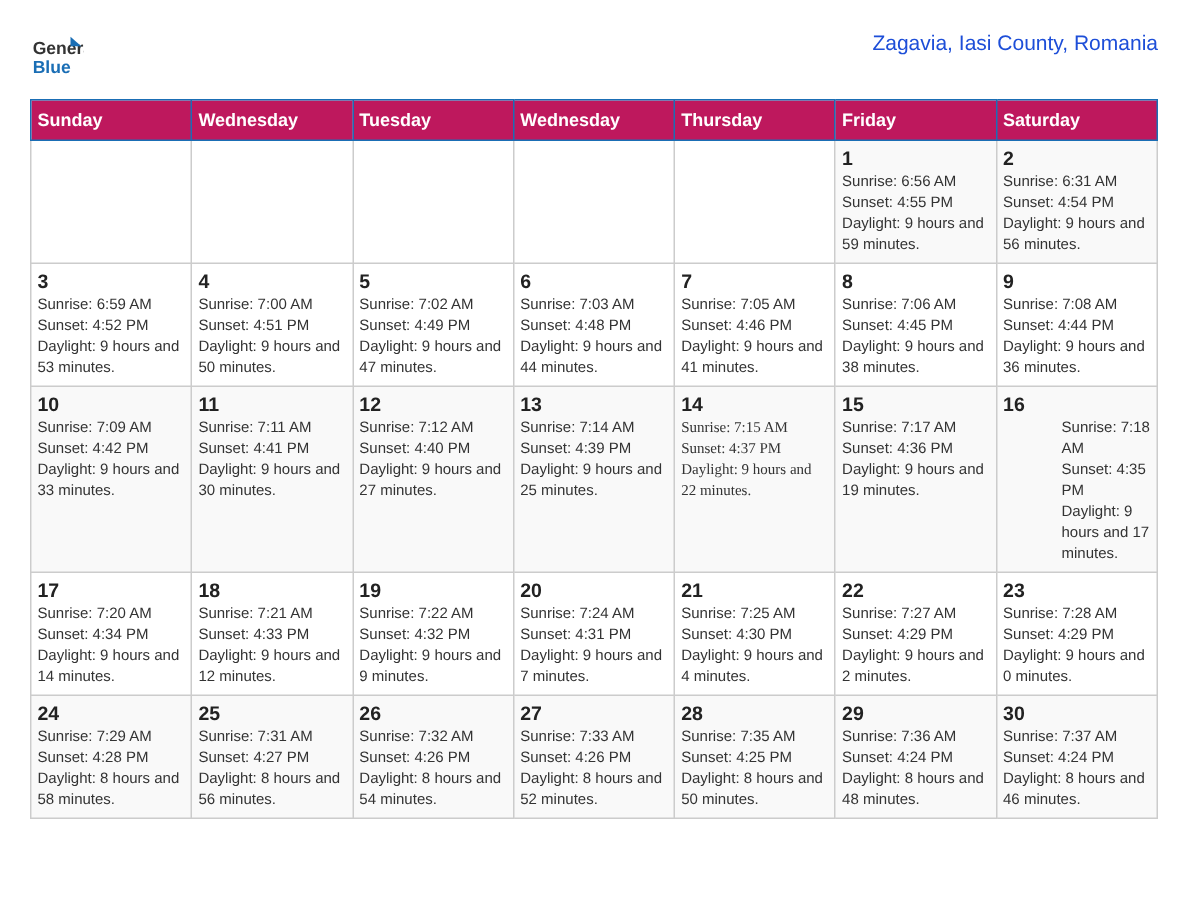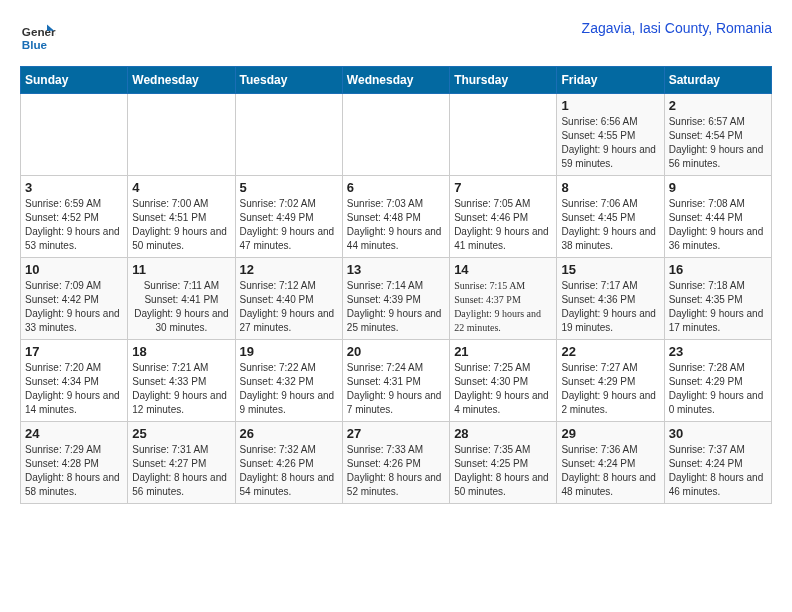--- a/index.html
+++ b/index.html
@@ -36,21 +36,21 @@
     .subtitle {
       font-size: 14px;
       color: #1d4ed8;
     }
     table {
       width: 100%;
       border-collapse: collapse;
       font-size: 11px;
     }
     thead tr {
-      background-color: #0369a1;
+      background-color: #be185d;
       color: white;
     }
     thead th {
       padding: 6px 4px;
       text-align: left;
       font-size: 12px;
       font-weight: bold;
       border: 1px solid #1a6eb5;
     }
     tbody td {
@@ -115,21 +115,21 @@
         <td class="empty-cell"></td>
         <td class="empty-cell"></td>
         <td>
           <div class="day-num">1</div>
           <div class="day-detail" style="white-space: pre-line;">Sunrise: 6:56 AM
 Sunset: 4:55 PM
 Daylight: 9 hours and 59 minutes.</div>
         </td>
         <td>
           <div class="day-num">2</div>
-          <div class="day-detail" style="white-space: pre-line;">Sunrise: 6:57 AM
+          <div class="day-detail" style="white-space: pre-line;">Sunrise: 6:31 AM
 Sunset: 4:54 PM
 Daylight: 9 hours and 56 minutes.</div>
         </td>
       </tr>
       <tr>
         <td>
           <div class="day-num">3</div>
           <div class="day-detail" style="white-space: pre-line;">Sunrise: 6:59 AM
 Sunset: 4:52 PM
 Daylight: 9 hours and 53 minutes.</div>
@@ -173,21 +173,21 @@
       </tr>
       <tr>
         <td>
           <div class="day-num">10</div>
           <div class="day-detail" style="white-space: pre-line;">Sunrise: 7:09 AM
 Sunset: 4:42 PM
 Daylight: 9 hours and 33 minutes.</div>
         </td>
         <td>
           <div class="day-num">11</div>
-          <div class="day-detail" style="white-space: pre-line; text-align: center;">Sunrise: 7:11 AM
+          <div class="day-detail" style="white-space: pre-line;">Sunrise: 7:11 AM
 Sunset: 4:41 PM
 Daylight: 9 hours and 30 minutes.</div>
         </td>
         <td>
           <div class="day-num">12</div>
           <div class="day-detail" style="white-space: pre-line;">Sunrise: 7:12 AM
 Sunset: 4:40 PM
 Daylight: 9 hours and 27 minutes.</div>
         </td>
         <td>
@@ -203,21 +203,21 @@
 Daylight: 9 hours and 22 minutes.</div>
         </td>
         <td>
           <div class="day-num">15</div>
           <div class="day-detail" style="white-space: pre-line;">Sunrise: 7:17 AM
 Sunset: 4:36 PM
 Daylight: 9 hours and 19 minutes.</div>
         </td>
         <td>
           <div class="day-num">16</div>
-          <div class="day-detail" style="white-space: pre-line;">Sunrise: 7:18 AM
+          <div class="day-detail" style="white-space: pre-line; margin-left: 39px;">Sunrise: 7:18 AM
 Sunset: 4:35 PM
 Daylight: 9 hours and 17 minutes.</div>
         </td>
       </tr>
       <tr>
         <td>
           <div class="day-num">17</div>
           <div class="day-detail" style="white-space: pre-line;">Sunrise: 7:20 AM
 Sunset: 4:34 PM
 Daylight: 9 hours and 14 minutes.</div>

